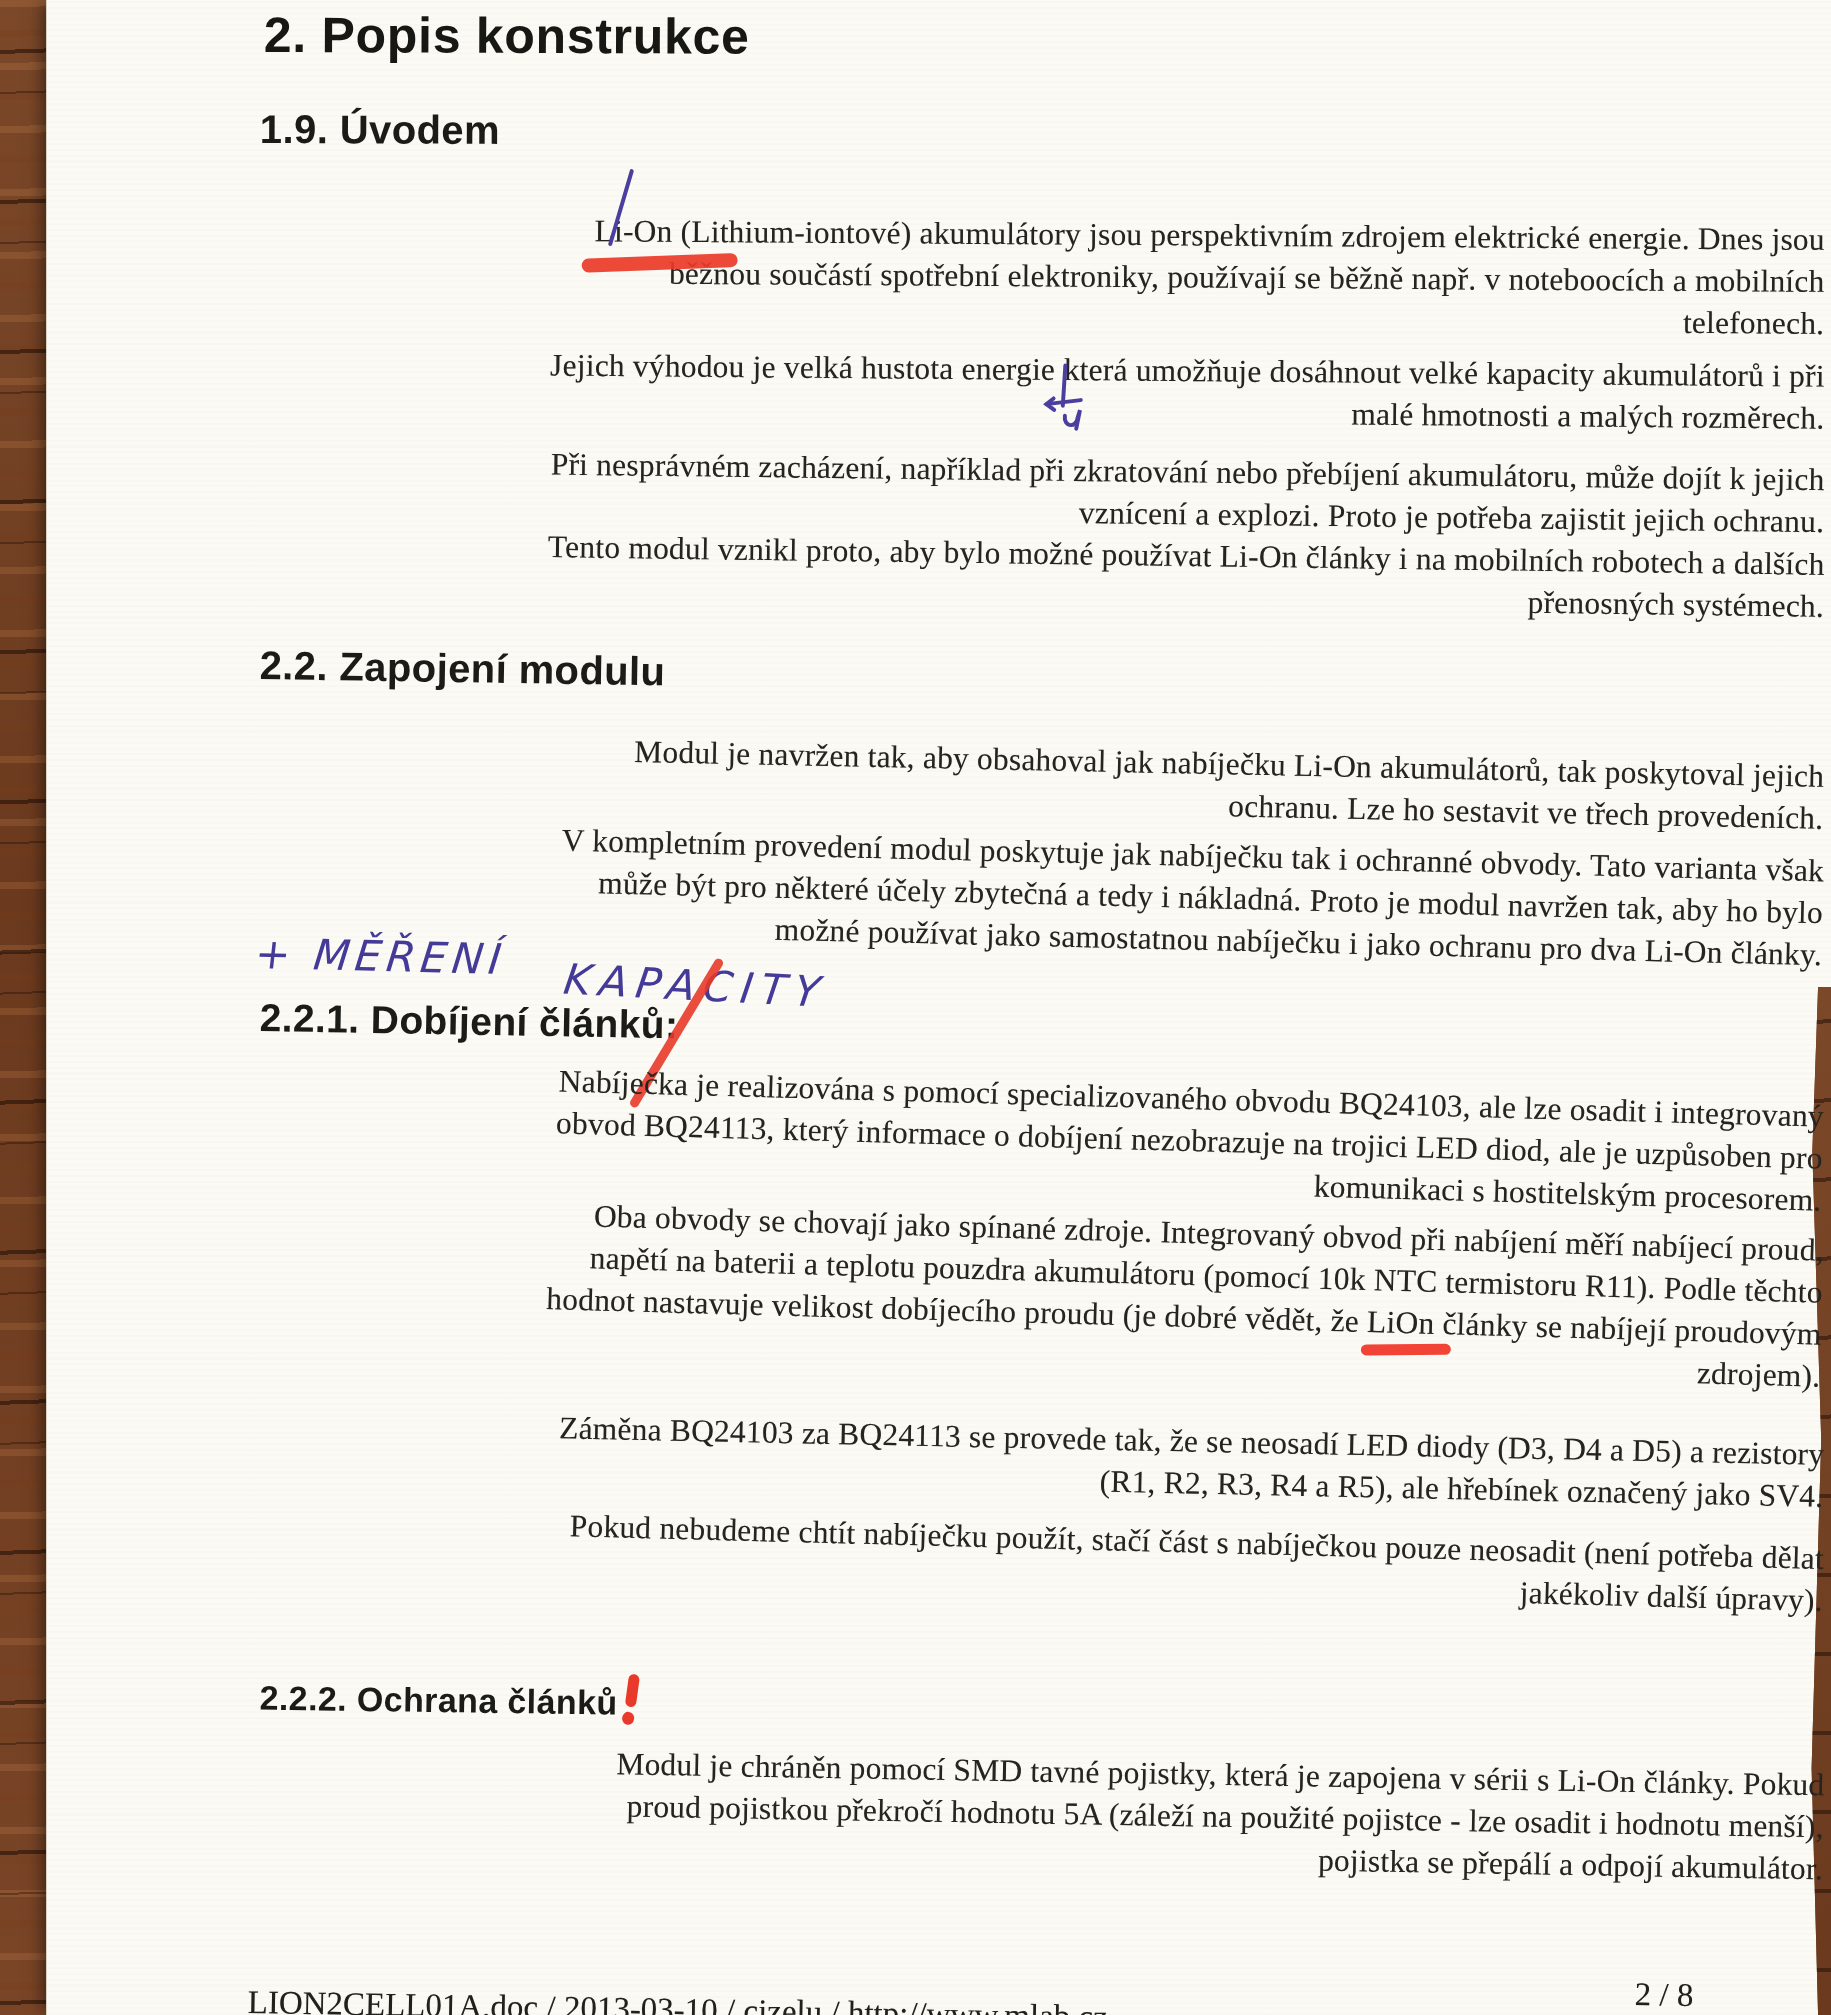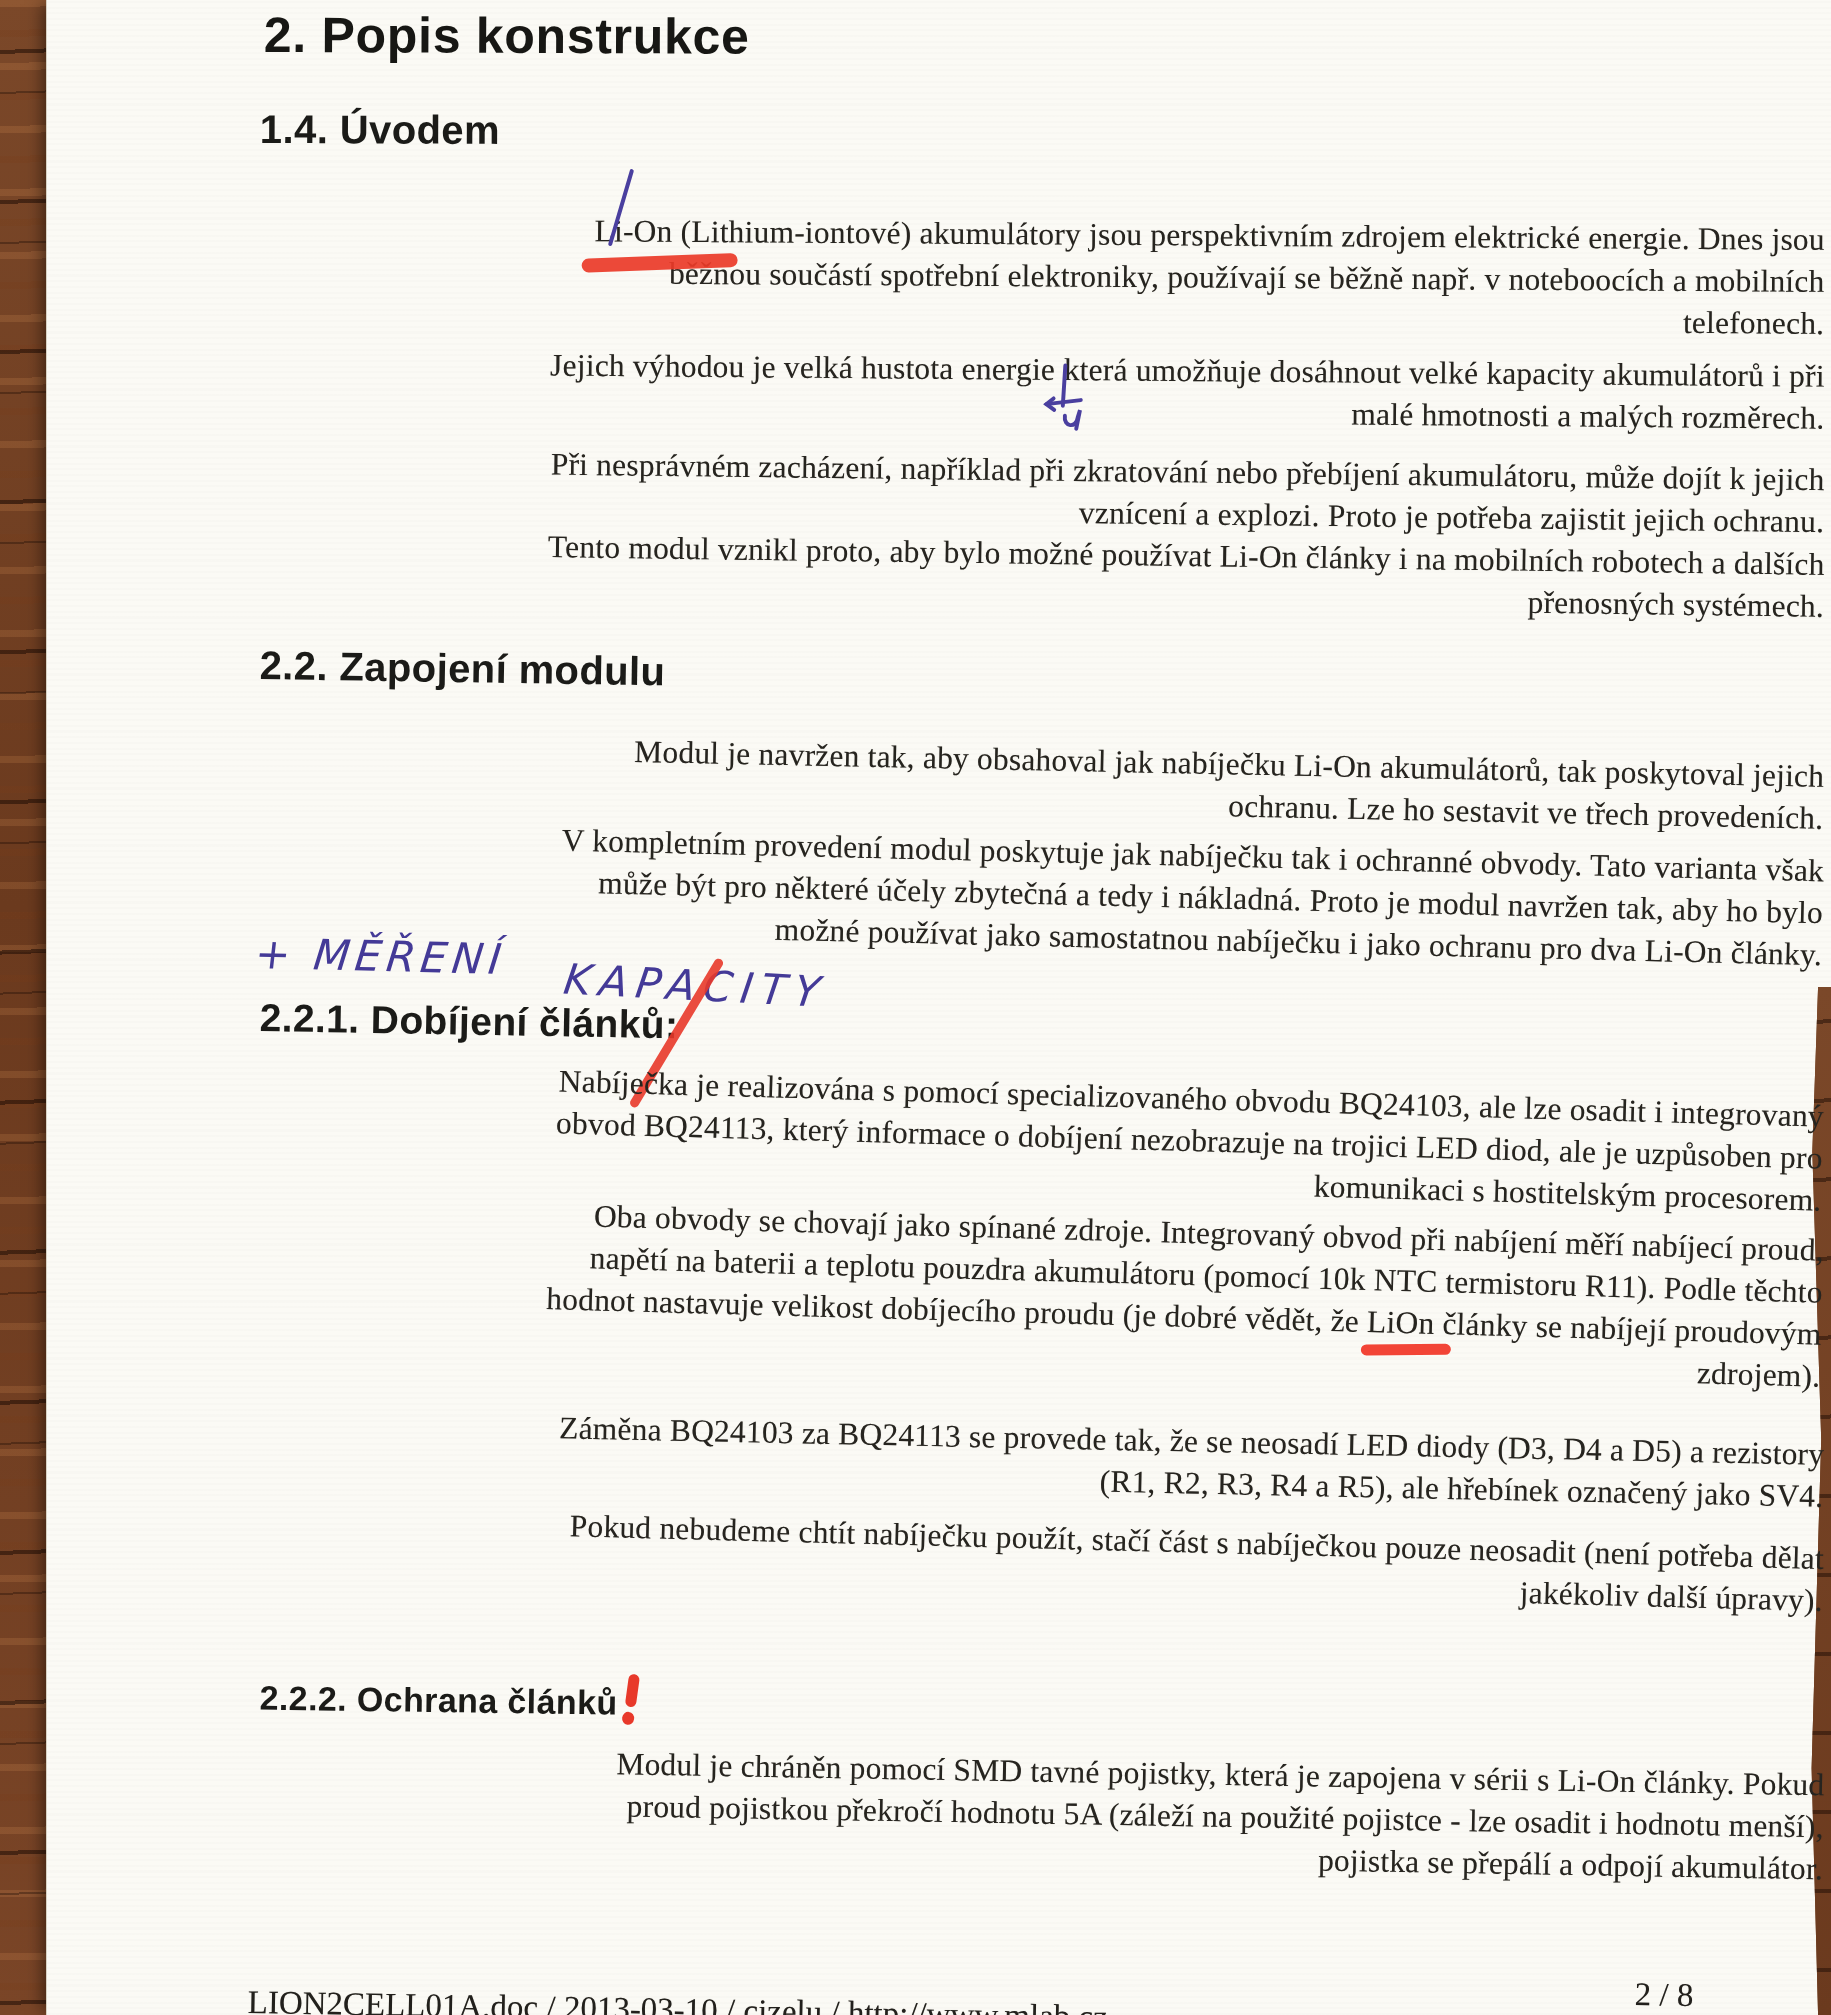--- a/index.html
+++ b/index.html
@@ -92,21 +92,21 @@
 </head>
 <body>
 
 <div class="paper"></div>
 <div class="wood-sliver"></div>
 
 <div class="content">
 
   <h1 class="blk h1 r02" style="left:252px;top:5.7px;">2. Popis konstrukce</h1>
 
-  <h2 class="blk h2 r02" style="left:248px;top:107px;">1.4. Úvodem</h2>
+  <h2 class="blk h2 r02" style="left:248px;top:107px;">1.9. Úvodem</h2>
 
   <p class="blk body r04" style="left:246px;top:208px;"><span class="liOn-intro">Li-On</span><span> (Lithium-iontové) akumulátory jsou perspektivním zdrojem elektrické energie. Dnes jsou
 běžnou součástí spotřební elektroniky, používají se běžně např. v noteboocích a mobilních
 telefonech.</span></p>
 
   <p class="blk body r05" style="left:246px;top:342px;"><span>Jejich výhodou je velká hustota energie</span><span class="insert-anchor"><svg width="43" height="79" viewBox="0 0 60 110">
           <g stroke="#4a3f9f" stroke-width="5.5" fill="none" stroke-linecap="round">
             <path d="M30 2 L27 58"></path>
             <path d="M4 56 L52 50"></path>
             <path d="M14 48 L4 56 L15 64"></path>

